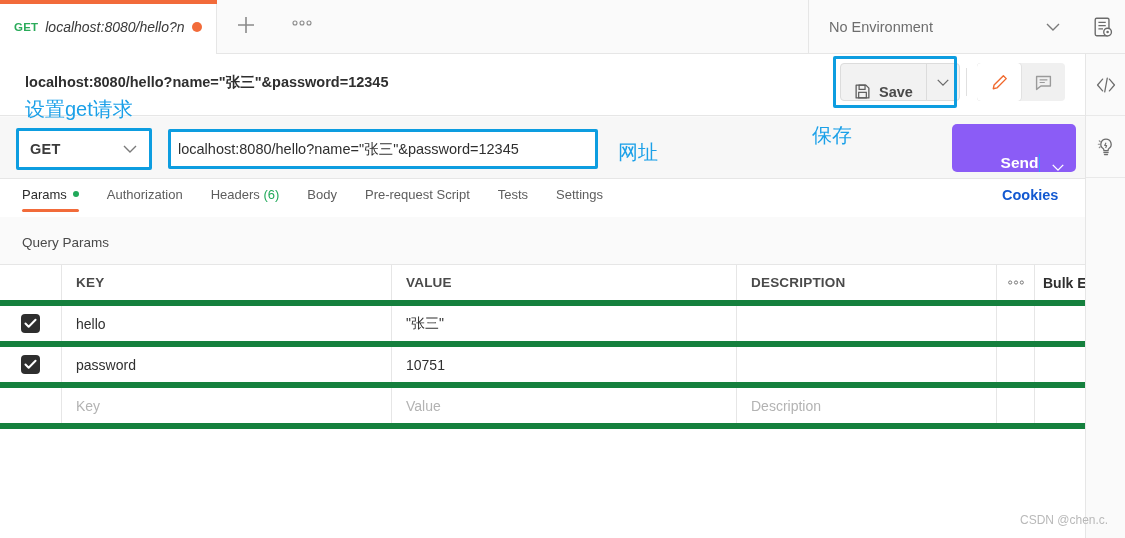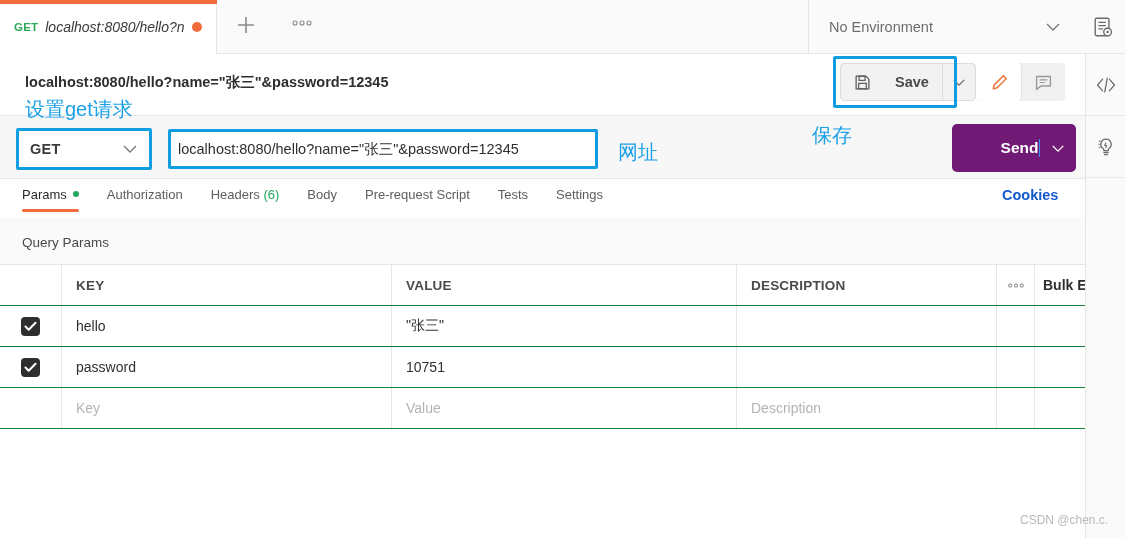--- a/index.html
+++ b/index.html
@@ -58,21 +58,21 @@
   .req-title {
     position: absolute; left: 25px; top: 73px;
     font-size: 14.5px; font-weight: bold; color: #2f2f2f; white-space: nowrap;
   }
   .save-group {
     position: absolute; left: 840px; top: 63px;
     display: flex; align-items: stretch; height: 38px;
     border: 1px solid #dcdcdc; border-radius: 4px; background: #f2f2f2; overflow: hidden;
   }
   .save-btn {
-    display: flex; align-items: center; gap: 24px; padding: 0 13px;
+    display: flex; align-items: flex-end; gap: 8px; padding: 0 13px;
     font-size: 14.5px; font-weight: bold; color: #4a4a4a;
     border-right: 1px solid #dcdcdc;
   }
   .save-caret { width: 32px; display: flex; align-items: center; justify-content: center; color: #6b6b6b; }
   .icon-pair {
     position: absolute; left: 977px; top: 63px; display: flex; align-items: stretch;
     height: 38px; background: #f0f0f0; border-radius: 4px; overflow: hidden;
   }
   .icon-pair .cell { width: 44px; display: flex; align-items: center; justify-content: center; }
   .icon-pair .cell.sel { background: #ffffff; box-shadow: 0 0 0 1px #e2e2e2; border-radius: 4px; }
@@ -90,21 +90,21 @@
   }
   .method-label { font-size: 14.5px; font-weight: bold; color: #3b3b3b; letter-spacing: .3px; }
   .url-box {
     position: absolute; left: 168px; top: 129px; width: 430px; height: 40px;
     background: #ffffff; border: 1px solid #d9d9d9; border-radius: 3px;
     display: flex; align-items: center; padding: 0 9px;
   }
   .url-text { font-size: 14.5px; color: #2f2f2f; white-space: nowrap; }
   .send-btn {
     position: absolute; left: 952px; top: 124px; width: 124px; height: 48px;
-    background: #701a75; border-radius: 5px; display: flex; align-items: center; padding-left: 48px;
+    background: #8b5cf6; border-radius: 5px; display: flex; align-items: flex-end; padding-left: 48px;
   }
   .send-main {
     flex: 1; display: flex; align-items: center; justify-content: center;
     color: #fff; font-size: 15.5px; font-weight: bold; border-right: 1px solid #3a93f5;
   }
   .send-caret { width: 36px; display: flex; align-items: center; justify-content: center; color: #fff; }
 
   
   .anno-text { position: absolute; color: #1ba0e8; font-size: 20px; white-space: nowrap; }
   .anno-rect { position: absolute; border: 3px solid #0d9de0; border-radius: 2px; pointer-events: none; }
@@ -135,21 +135,21 @@
 
   
   .qp-label {
     position: absolute; left: 22px; top: 235px;
     font-size: 13.5px; font-weight: normal; color: #4a4a4a;
   }
   .ptable {
     position: absolute; left: 0; top: 264px; width: 1086px;
     border-top: 1px solid #e6e6e6; background: #ffffff;
   }
-  .prow { display: flex; height: 41px; border-bottom: 1px solid #15803d; }
+  .prow { display: flex; height: 41px; border-bottom: 6px solid #15803d; }
   .prow.head { height: 41px; }
   .pc { border-right: 1px solid #e6e6e6; display: flex; align-items: center; padding: 0 0 0 14px; }
   .pc.check { width: 62px; justify-content: center; padding: 0; }
   .pc.key { width: 330px; }
   .pc.val { width: 345px; }
   .pc.desc { width: 260px; }
   .pc.dots { width: 38px; justify-content: center; padding: 0; color: #6d6d6d; font-size: 13px; letter-spacing: 1.3px; }
   .pc.bulk { width: 51px; border-right: none; justify-content: flex-start; padding-left: 8px; }
   .hdr-text { font-size: 13.5px; font-weight: bold; color: #4a4a4a; letter-spacing: .2px; }
   .cell-text { font-size: 14px; color: #2f2f2f; }

